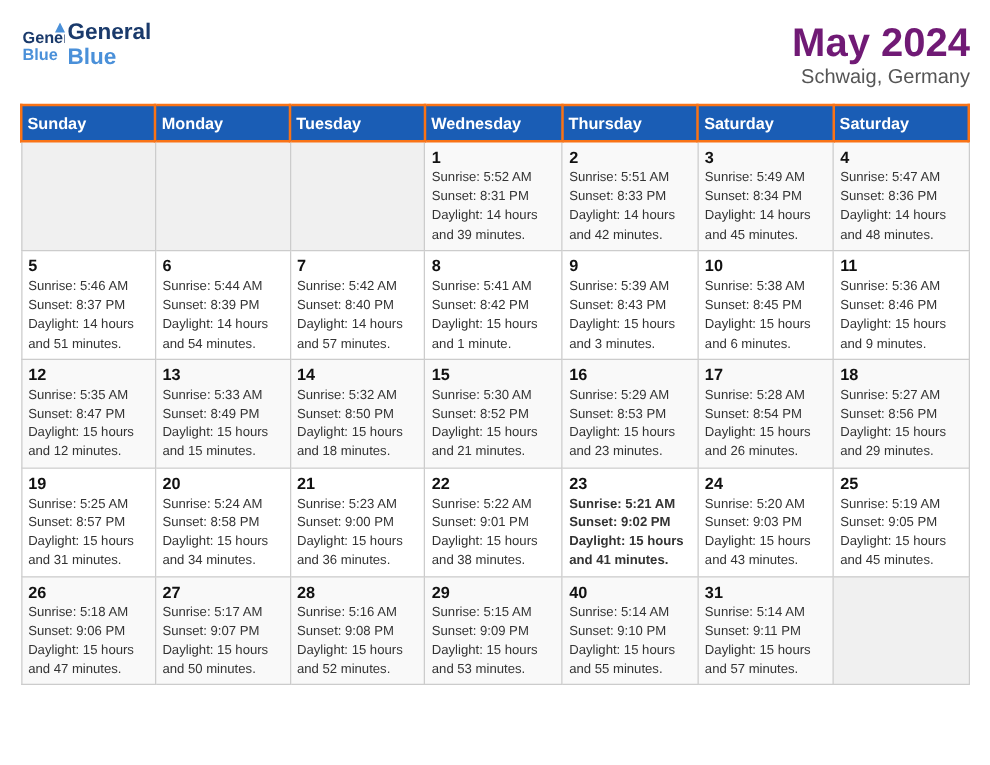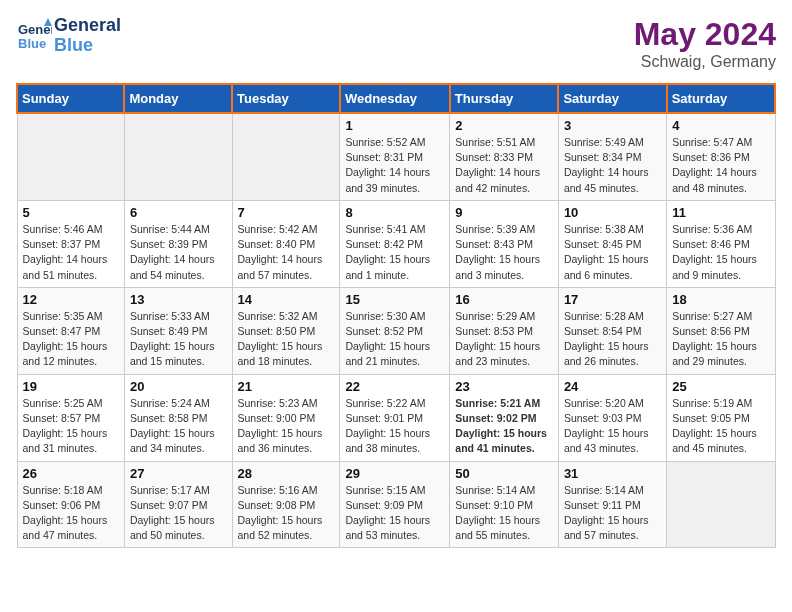--- a/index.html
+++ b/index.html
@@ -329,21 +329,21 @@
 and 52 minutes.</div>
           </td>
           <td>
             <span class="day-num">29</span>
             <div class="day-info" style="white-space: pre-line;">Sunrise: 5:15 AM
 Sunset: 9:09 PM
 Daylight: 15 hours
 and 53 minutes.</div>
           </td>
           <td>
-            <span class="day-num">50</span>
+            <span class="day-num">40</span>
             <div class="day-info" style="white-space: pre-line;">Sunrise: 5:14 AM
 Sunset: 9:10 PM
 Daylight: 15 hours
 and 55 minutes.</div>
           </td>
           <td>
             <span class="day-num">31</span>
             <div class="day-info" style="white-space: pre-line;">Sunrise: 5:14 AM
 Sunset: 9:11 PM
 Daylight: 15 hours

